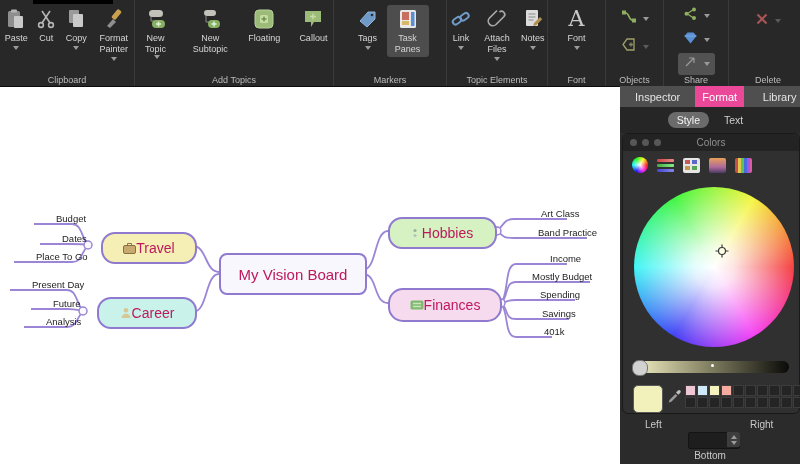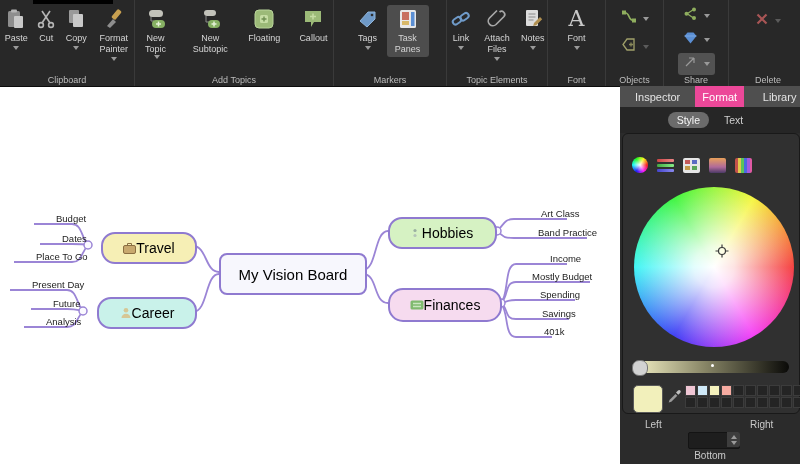--- a/index.html
+++ b/index.html
@@ -23,21 +23,21 @@
   .caret.inline{margin:0 0 0 3px;}
   .lblwrap{max-width:100%;}
   .stackcol{display:flex;flex-direction:column;gap:5px;align-items:center;padding-top:7px;}
   .srow{display:flex;align-items:center;gap:6px;padding:2px 5px;border-radius:3px;}
   .srow.hl{background:#525252;}
 
   
   .canvas{position:absolute;left:0;top:87px;width:620px;height:377px;background:#ffffff;}
   .map-lines{position:absolute;left:0;top:0;}
   .topic{position:absolute;display:flex;align-items:center;justify-content:center;gap:0;
-         border:2px solid #8f7ad0;font-size:14px;color:#000000;}
+         border:2px solid #8f7ad0;font-size:14px;color:#be185d;}
   .topic .nicon{display:flex;align-items:center;}
   .sub{position:absolute;font-size:9.5px;color:#1c1c1c;white-space:nowrap;margin-left:20px;}
 
   
   .panel{position:absolute;left:620px;top:86px;width:180px;height:378px;background:#2b2b2b;}
   .tabbar{position:absolute;left:0;top:0;width:180px;height:21px;background:#4f4f4f;display:flex;}
   .ptab{display:flex;align-items:center;justify-content:center;font-size:11px;color:#e3e3e3;margin-left:15px;}
   .ptab.active{background:#ec4899;color:#fff;}
   .subtabs{position:absolute;left:0;top:21px;width:180px;height:26px;background:#262626;
            display:flex;align-items:center;justify-content:center;gap:6px;}
@@ -436,20 +436,28 @@
     <div class="ptab" style="width:48px">Inspector</div>
     <div class="ptab active" style="width:72px">Format</div>
     <div class="ptab" style="width:60px">Library</div>
   </div>
   <div class="subtabs">
     <span class="stab active">Style</span>
     <span class="stab">Text</span>
   </div>
 
   <div class="popover">
+    <div class="pop-title">
+      <span class="dots">
+        <span class="dot"></span>
+        <span class="dot"></span>
+        <span class="dot"></span>
+      </span>
+      <span>Colors</span>
+    </div>
     <div class="pop-icons">
       <span class="wheel-mini"></span>
       <span class="cicon sliders-mini">
         <div style="background:linear-gradient(90deg,#c44,#e88);"></div>
         <div style="background:linear-gradient(90deg,#4a4,#8e8);"></div>
         <div style="background:linear-gradient(90deg,#44c,#88e);"></div>
       </span>
       <span class="cicon palette-mini"></span>
       <span class="cicon image-mini"></span>
       <span class="cicon crayons-mini"></span>

